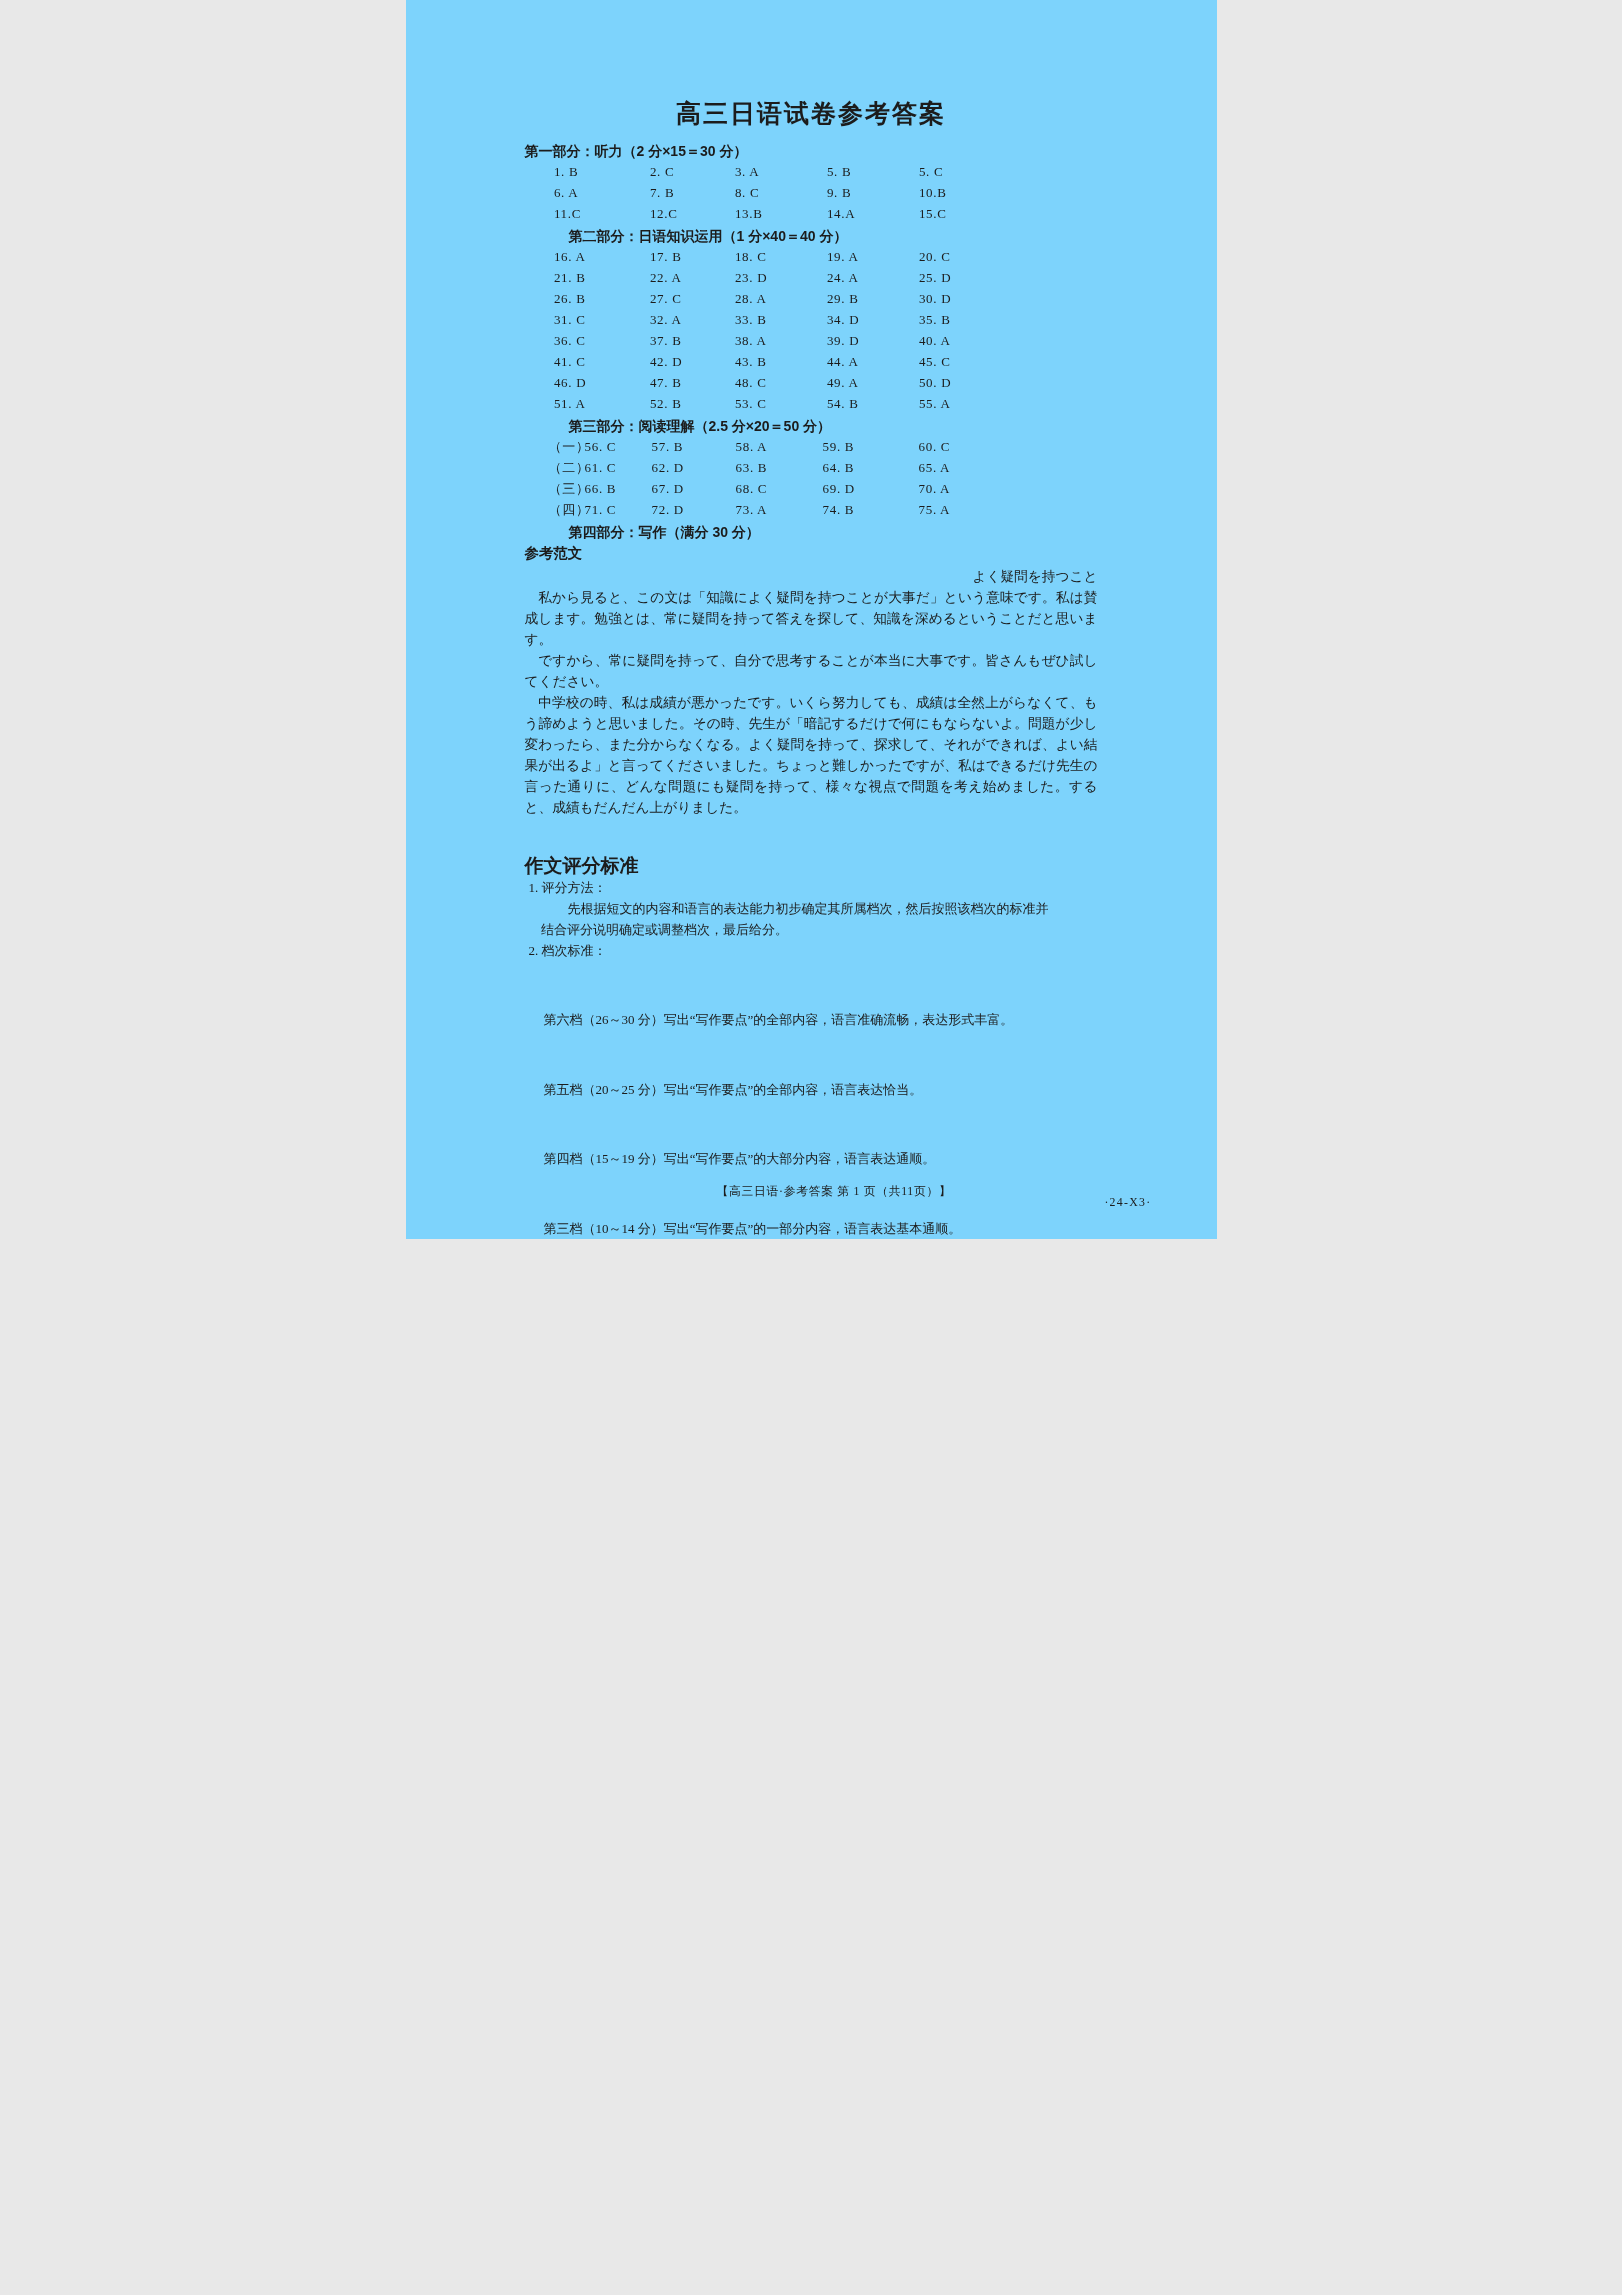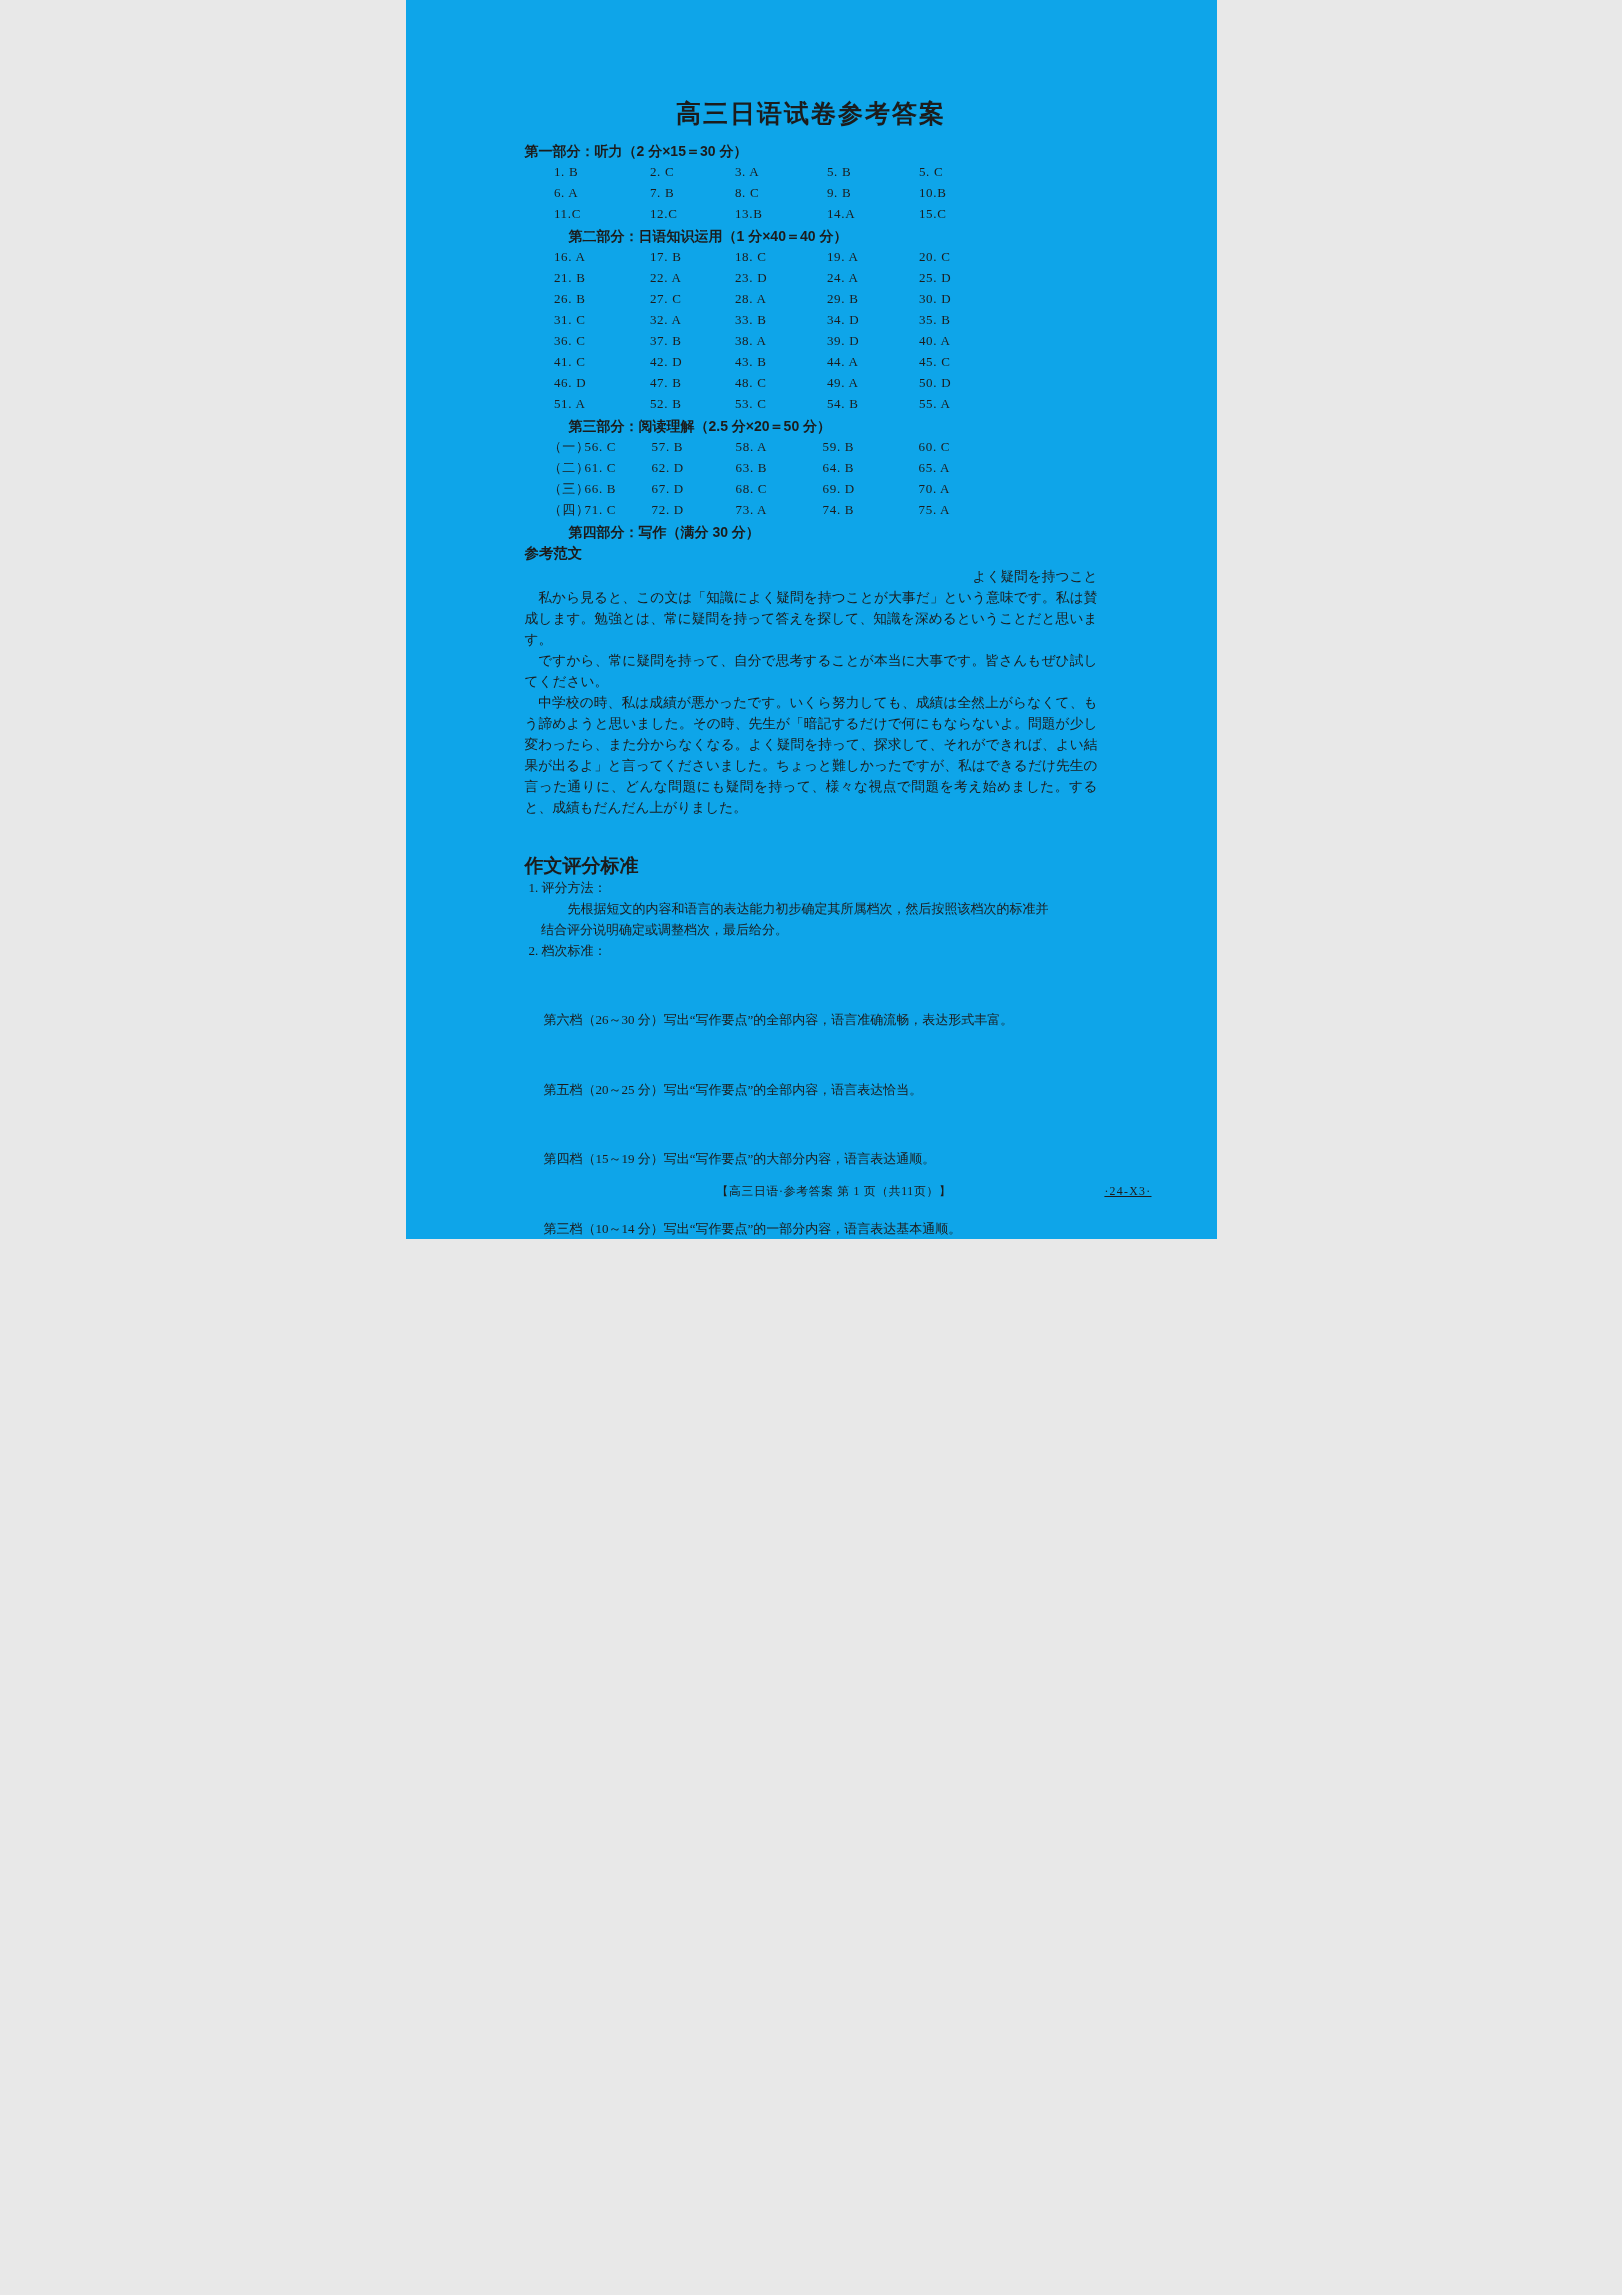--- a/index.html
+++ b/index.html
@@ -3,21 +3,21 @@
 <meta charset="utf-8">
 <style>
   * { margin: 0; padding: 0; box-sizing: border-box; }
   html { background: #e8e8e8; }
   body { font-family: "Liberation Serif", "DejaVu Serif", serif; }
   .page {
     position: relative;
     width: 811px;
     min-height: 1148px;
     margin: 0 auto;
-    background: #0ea5e9;
+    background: #7dd3fc;
     color: #1c1c1c;
     overflow: hidden;
   }
   .content {
     padding: 0 119px;
   }
   .doc-title {
     margin-top: 98px;
     text-align: center;
     font-family: "Liberation Sans", "DejaVu Sans", sans-serif;
@@ -96,23 +96,22 @@
     line-height: 21px;
   }
   .footer-center {
     text-align: center;
     padding-left: 46px;
     letter-spacing: 0.7px;
   }
   .footer-code {
     position: absolute;
     right: 65px;
-    top: 0;
+    top: 11px;
     letter-spacing: 1.3px;
-    text-decoration: underline;
   }
 </style>
 </head>
 <body>
 
 <div class="page">
   <div class="content">
 
     <h1 class="doc-title">高三日语试卷参考答案</h1>
 

